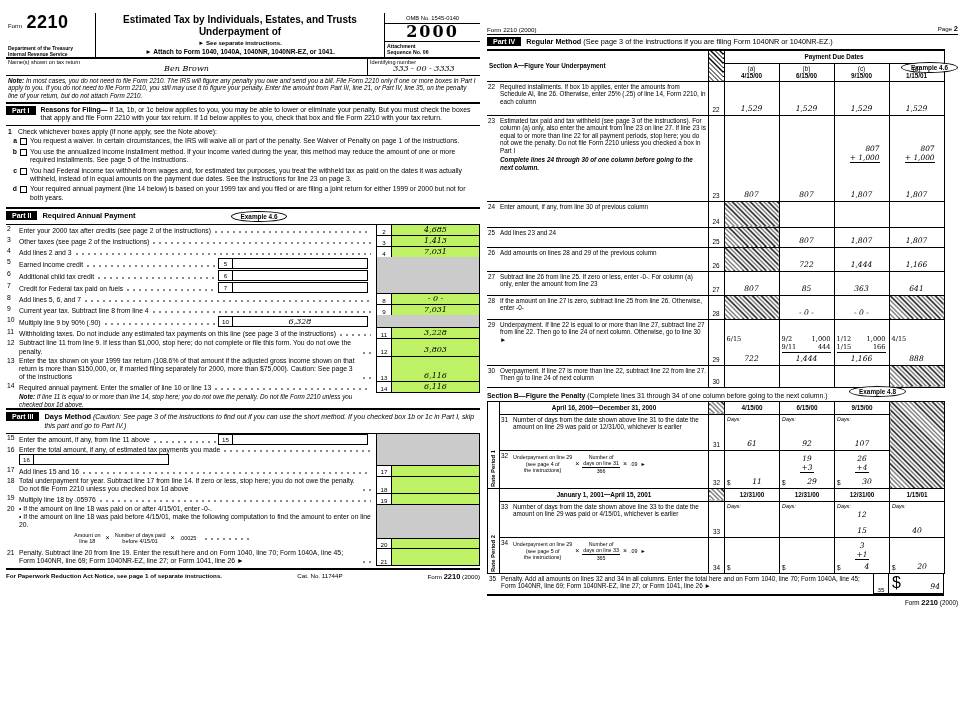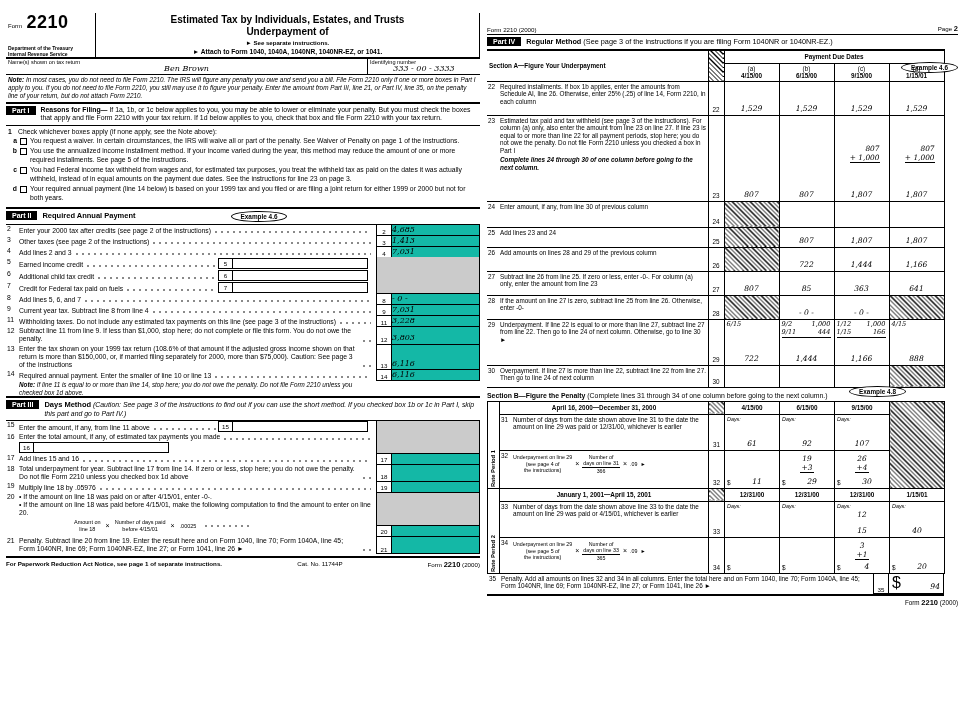--- a/index.html
+++ b/index.html
@@ -58,21 +58,21 @@
 .lbody{flex:1;display:flex;flex-wrap:wrap;align-items:flex-end;padding:0 3px 1px 0;align-self:flex-end}
 .ltext{max-width:calc(100% - 14px)}
 .dots{flex:1;height:7px;margin:0 2px;min-width:10px;
   background-image:radial-gradient(circle,#000 .6px,transparent .8px);
   background-size:6px 6px;background-repeat:repeat-x;background-position:left bottom}
 .mid{display:flex;width:150px;flex-shrink:0;height:11px;margin-right:5px}
 .mn{width:15px;border:1px solid #000;font-size:6.2px;text-align:center;line-height:10px}
 .mv{flex:1;border:1px solid #000;border-left:none;text-align:center;line-height:10px}
 .rc{width:104px;flex-shrink:0;display:flex;margin-top:-1px;min-height:11.5px}
 .rn{width:16px;border:1px solid #000;font-size:6.2px;display:flex;align-items:flex-end;justify-content:center;background:#fff}
-.rv{flex:1;border:1px solid #000;border-left:none;display:flex;align-items:flex-end;justify-content:flex-start;padding-bottom:.5px;background:#14b8a6}
+.rv{flex:1;border:1px solid #000;border-left:none;display:flex;align-items:flex-end;justify-content:center;padding-bottom:.5px;background:#bef264}
 .rsh{width:104px;flex-shrink:0;background:#cbcbcb;border-left:1px solid #000;border-right:1px solid #000;margin-top:-1px;min-height:11.5px}
 .rcw{width:104px;flex-shrink:0}
 .noteln{display:flex;font-size:6.3px;line-height:1.2}
 .notebody{flex:1;padding-left:13px;font-style:italic}
 .l20b{flex:1;padding-right:3px}
 .f20{display:flex;align-items:center;gap:5px;margin-top:2px;padding-left:55px;font-size:5.5px;text-align:center;line-height:1.2}
 .rc20{width:104px;flex-shrink:0;display:flex;flex-direction:column}
 .sh20{flex:1;background:#cbcbcb;border-left:1px solid #000;border-right:1px solid #000}
 .p1foot{display:flex;align-items:flex-start;margin-top:2px;padding-top:2px;font-size:6.2px}
 .fl{font-weight:bold;flex:1}
@@ -93,21 +93,21 @@
 .drow{display:flex}
 .dn{width:12px;flex-shrink:0}
 .dt{flex:1;line-height:1.18}
 .dit{font-style:italic;font-weight:bold;padding-left:12px;margin-top:2px}
 .nb{text-align:center}
 .vc{text-align:center}
 .rel{position:relative}
 .amtB{position:absolute;bottom:1px;left:2px;right:2px;text-align:center}
 .preS{font-family:"DejaVu Serif",serif;font-style:italic;font-size:7.4px;text-align:right;
       padding-right:7px;line-height:1.25;position:absolute;top:28px;left:2px;right:2px}
-.n29{position:absolute;top:1px;left:2px;right:3px;font-family:"DejaVu Serif",serif;font-style:italic;font-size:6.6px;line-height:1.2}
+.n29{position:absolute;top:16px;left:2px;right:3px;font-family:"DejaVu Serif",serif;font-size:6.6px;line-height:1.2}
 .n29 div{display:flex;justify-content:space-between}
 .dayl{position:absolute;top:1px;left:2px;font-size:5.4px;font-style:italic}
 .dolL{position:absolute;left:2px;bottom:1px;font-size:6.4px}
 .stk{position:absolute;top:3px;left:0;right:0;text-align:center;font-family:"DejaVu Serif",serif;font-style:italic;font-size:7.4px;line-height:1.25}
 .stk .u{display:inline-block;padding:0 2px}
 .rp{width:12px}
 .vert{writing-mode:vertical-rl;transform:rotate(180deg);font-size:5.8px;font-weight:bold;white-space:nowrap;margin:0 auto;display:block}
 .ptitle{vertical-align:middle !important;text-align:center;font-weight:bold;font-size:6.9px}
 .dh{text-align:center;vertical-align:middle !important;font-size:6.1px;font-weight:bold}
 .fwrap{display:flex;align-items:center;gap:3px;font-size:5.3px;line-height:1.2;text-align:center;margin-top:2px}
@@ -135,20 +135,28 @@
         <div class="dept">Department of the Treasury</div>
         <div class="dept">Internal Revenue Service</div>
       </div>
     </div>
     <div class="htitle">
       <div class="t12">Estimated Tax by Individuals, Estates, and Trusts</div>
       <div class="t12">Underpayment of</div>
       <div class="tsee">► See separate instructions.</div>
       <div class="tattach">► Attach to Form 1040, 1040A, 1040NR, 1040NR-EZ, or 1041.</div>
     </div>
+    <div class="homb">
+      <div class="omb">OMB No. 1545-0140</div>
+      <div class="yr">2000</div>
+      <div class="attx">
+        <span>Attachment</span><br>
+        <span>Sequence No. 06</span>
+      </div>
+    </div>
   </div>
 
   <div class="namerow">
     <div class="ncell">
       <span class="slbl">Name(s) shown on tax return</span>
       <span class="hw ctr">Ben Brown</span>
     </div>
     <div class="icell">
       <span class="slbl">Identifying number</span>
       <span class="hw ctr">333 - 00 - 3333</span>
@@ -294,20 +302,32 @@
       <div class="lbody">
           <span class="ltext">Current year tax. Subtract line 8 from line 4</span>
           <span class="dots"></span>
         </div>
       <div class="rc">
           <span class="rn">9</span>
           <span class="rv">
             <span class="hw">7,031</span>
           </span>
         </div>
+    </div>
+    <div class="ln">
+      <span class="lnum">10</span>
+      <div class="lbody">
+          <span class="ltext">Multiply line 9 by 90% (.90)</span>
+          <span class="dots"></span>
+        <span class="mid">
+            <span class="mn">10</span>
+            <span class="mv"><span class="hw">6,328</span></span>
+          </span>
+        </div>
+      <div class="rsh"></div>
     </div>
     <div class="ln">
       <span class="lnum">11</span>
       <div class="lbody">
           <span class="ltext">Withholding taxes. Do not include any estimated tax payments on this line (see page 3 of the instructions)</span>
           <span class="dots"></span>
         </div>
       <div class="rc">
           <span class="rn">11</span>
           <span class="rv">

